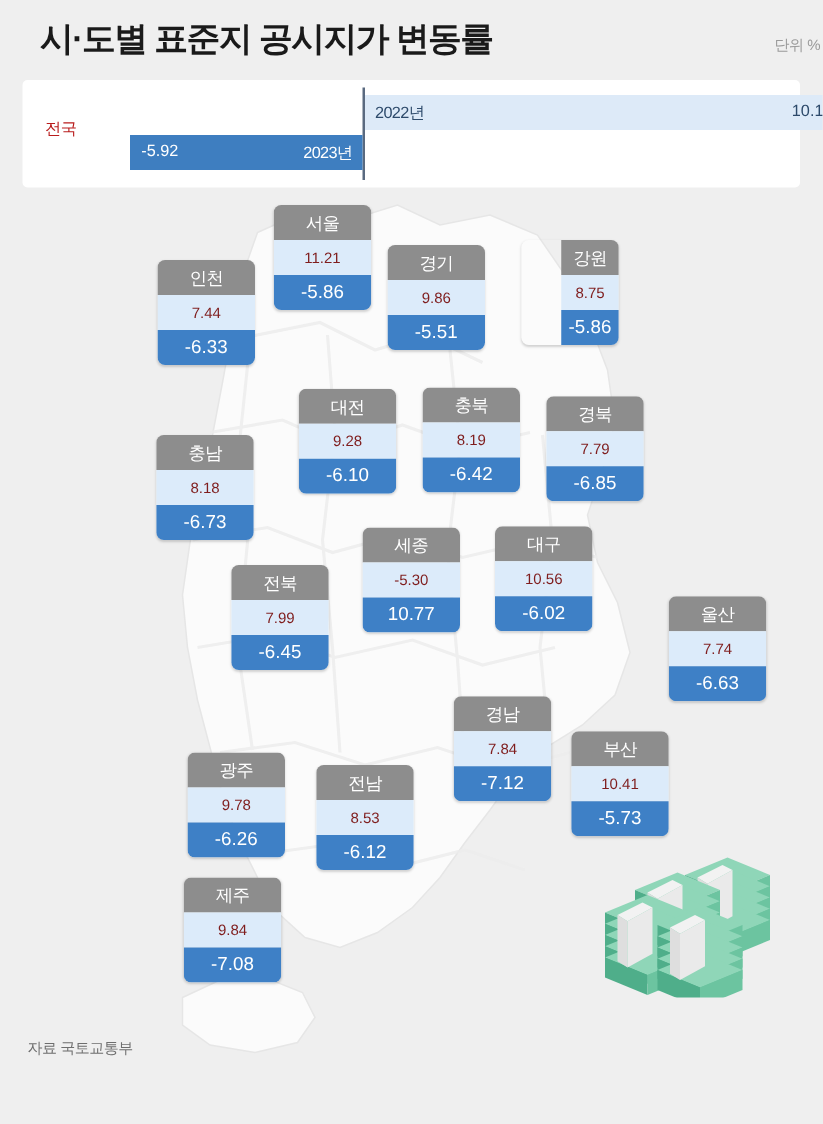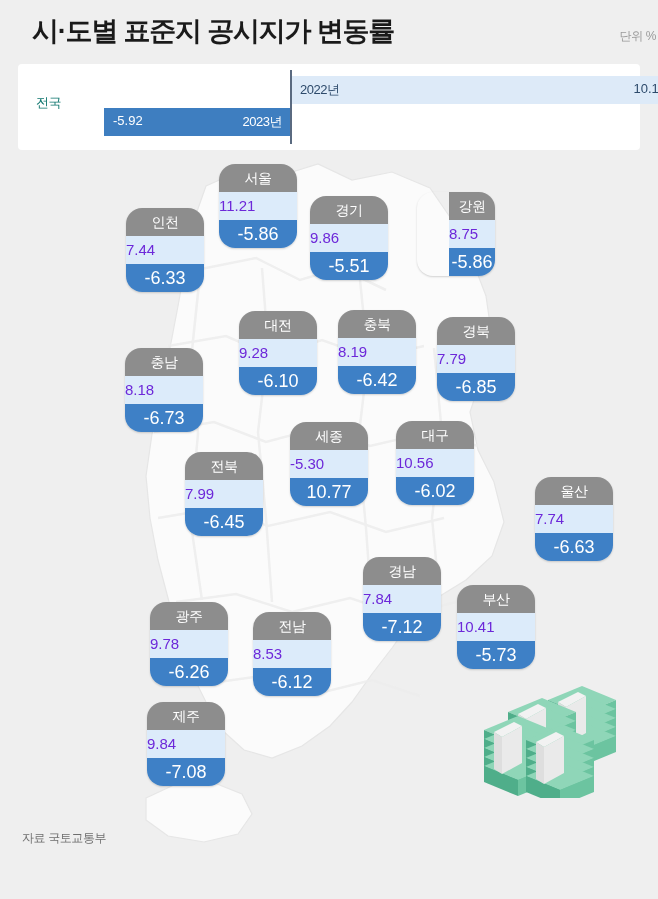--- a/index.html
+++ b/index.html
@@ -48,21 +48,21 @@
     width: 622px;
     height: 86px;
     background: #ffffff;
     border-radius: 4px;
   }
   .national-label {
     position: absolute;
     left: 18px;
     top: 30px;
     font-size: 13px;
-    color: #0f766e;
+    color: #b91c1c;
     letter-spacing: -0.5px;
   }
   .axis-line {
     position: absolute;
     left: 272px;
     top: 6px;
     width: 2px;
     height: 74px;
     background: #5a6a80;
   }
@@ -121,47 +121,47 @@
     top: 150px;
     width: 658px;
     height: 700px;
     pointer-events: none;
   }
 
   
   .region-card {
     position: absolute;
     width: 78px;
-    border-radius: 16px;
+    border-radius: 6px;
     overflow: hidden;
     box-shadow: 0 1px 2px rgba(0,0,0,0.17);
   }
   .region-card .rc-name {
     height: 28px;
     line-height: 28px;
     background: #8d8d8d;
     color: #ffffff;
     font-size: 14px;
     text-align: center;
     letter-spacing: -0.6px;
   }
   .region-card .rc-prev {
     height: 28px;
     line-height: 28px;
     background: #dcebfa;
-    color: #6d28d9;
-    font-size: 15px;
-    text-align: left;
+    color: #7f1d1d;
+    font-size: 12px;
+    text-align: center;
   }
   .region-card .rc-curr {
     height: 28px;
     line-height: 28px;
     background: #3e80c6;
     color: #ffffff;
-    font-size: 18px;
+    font-size: 15px;
     text-align: center;
   }
 
   
   .money-illustration {
     position: absolute;
     left: 478px;
     top: 668px;
     width: 150px;
     height: 130px;

